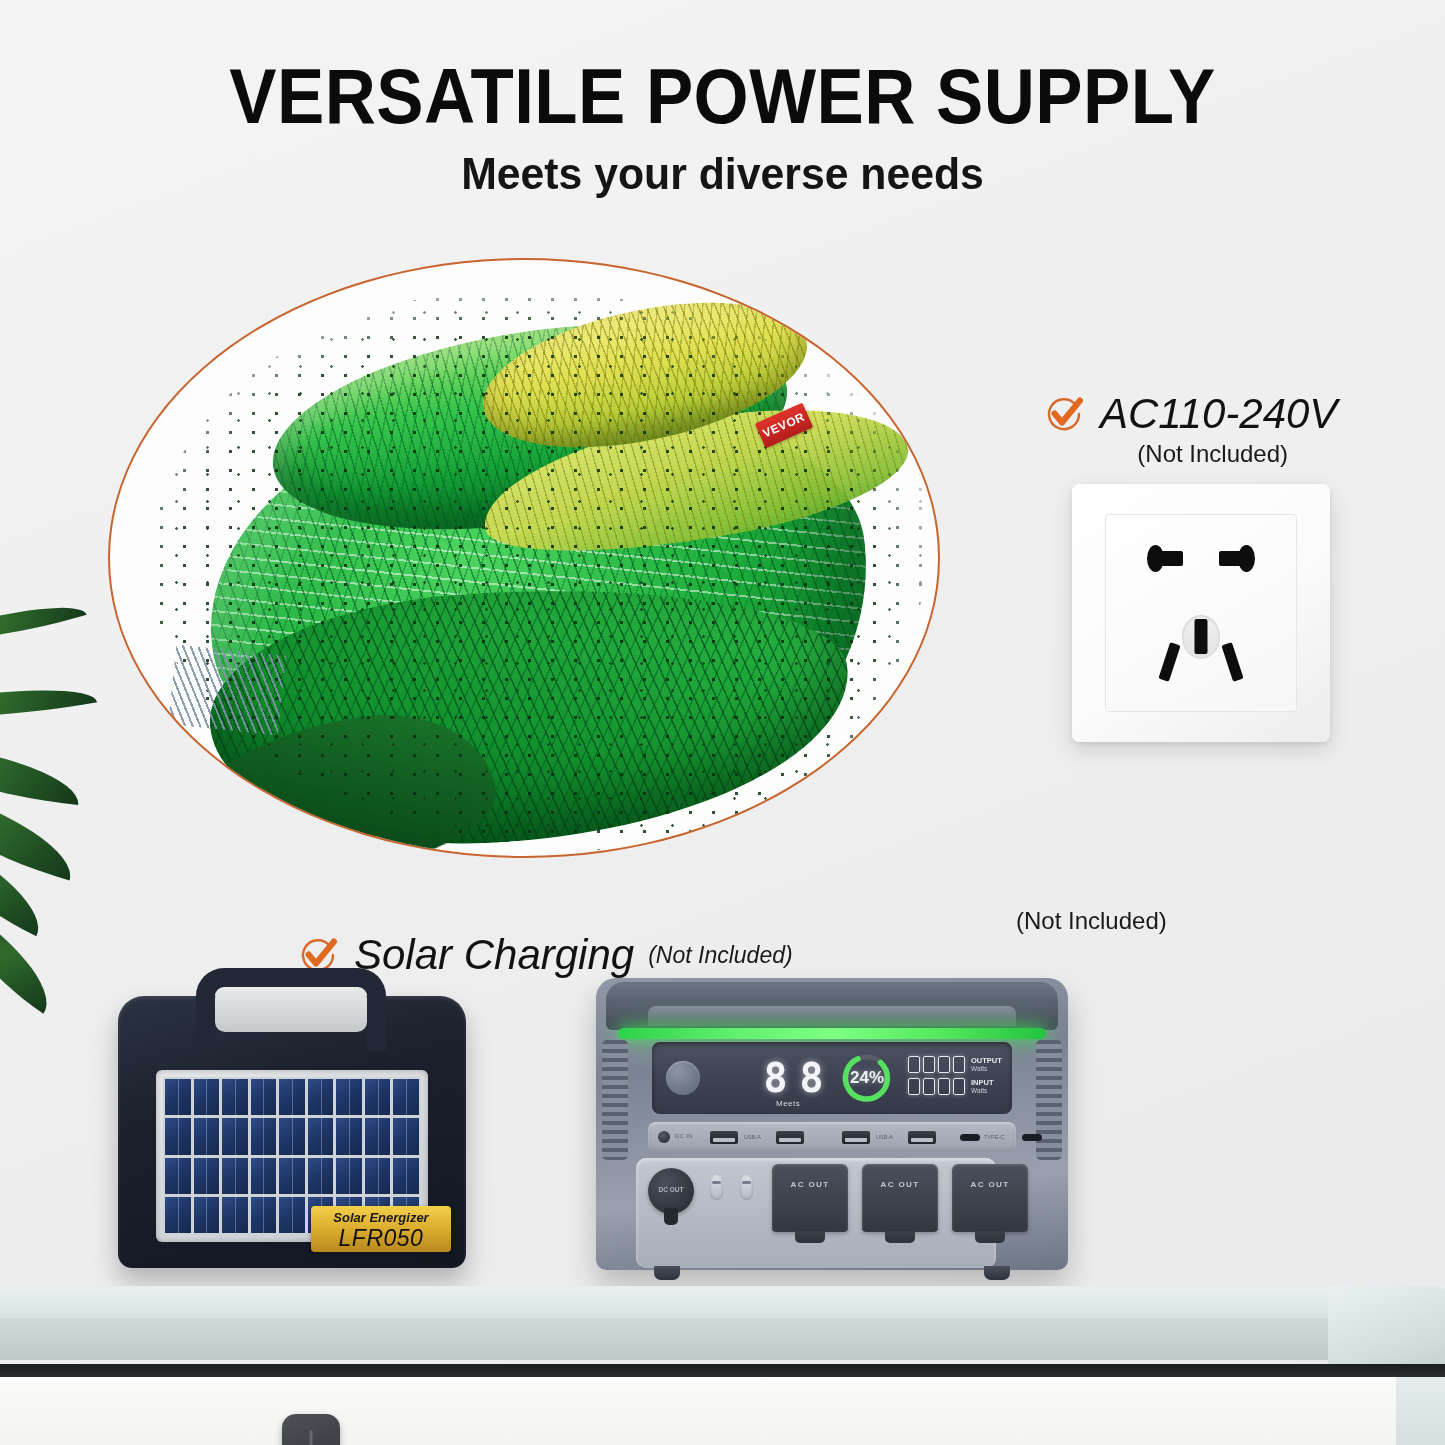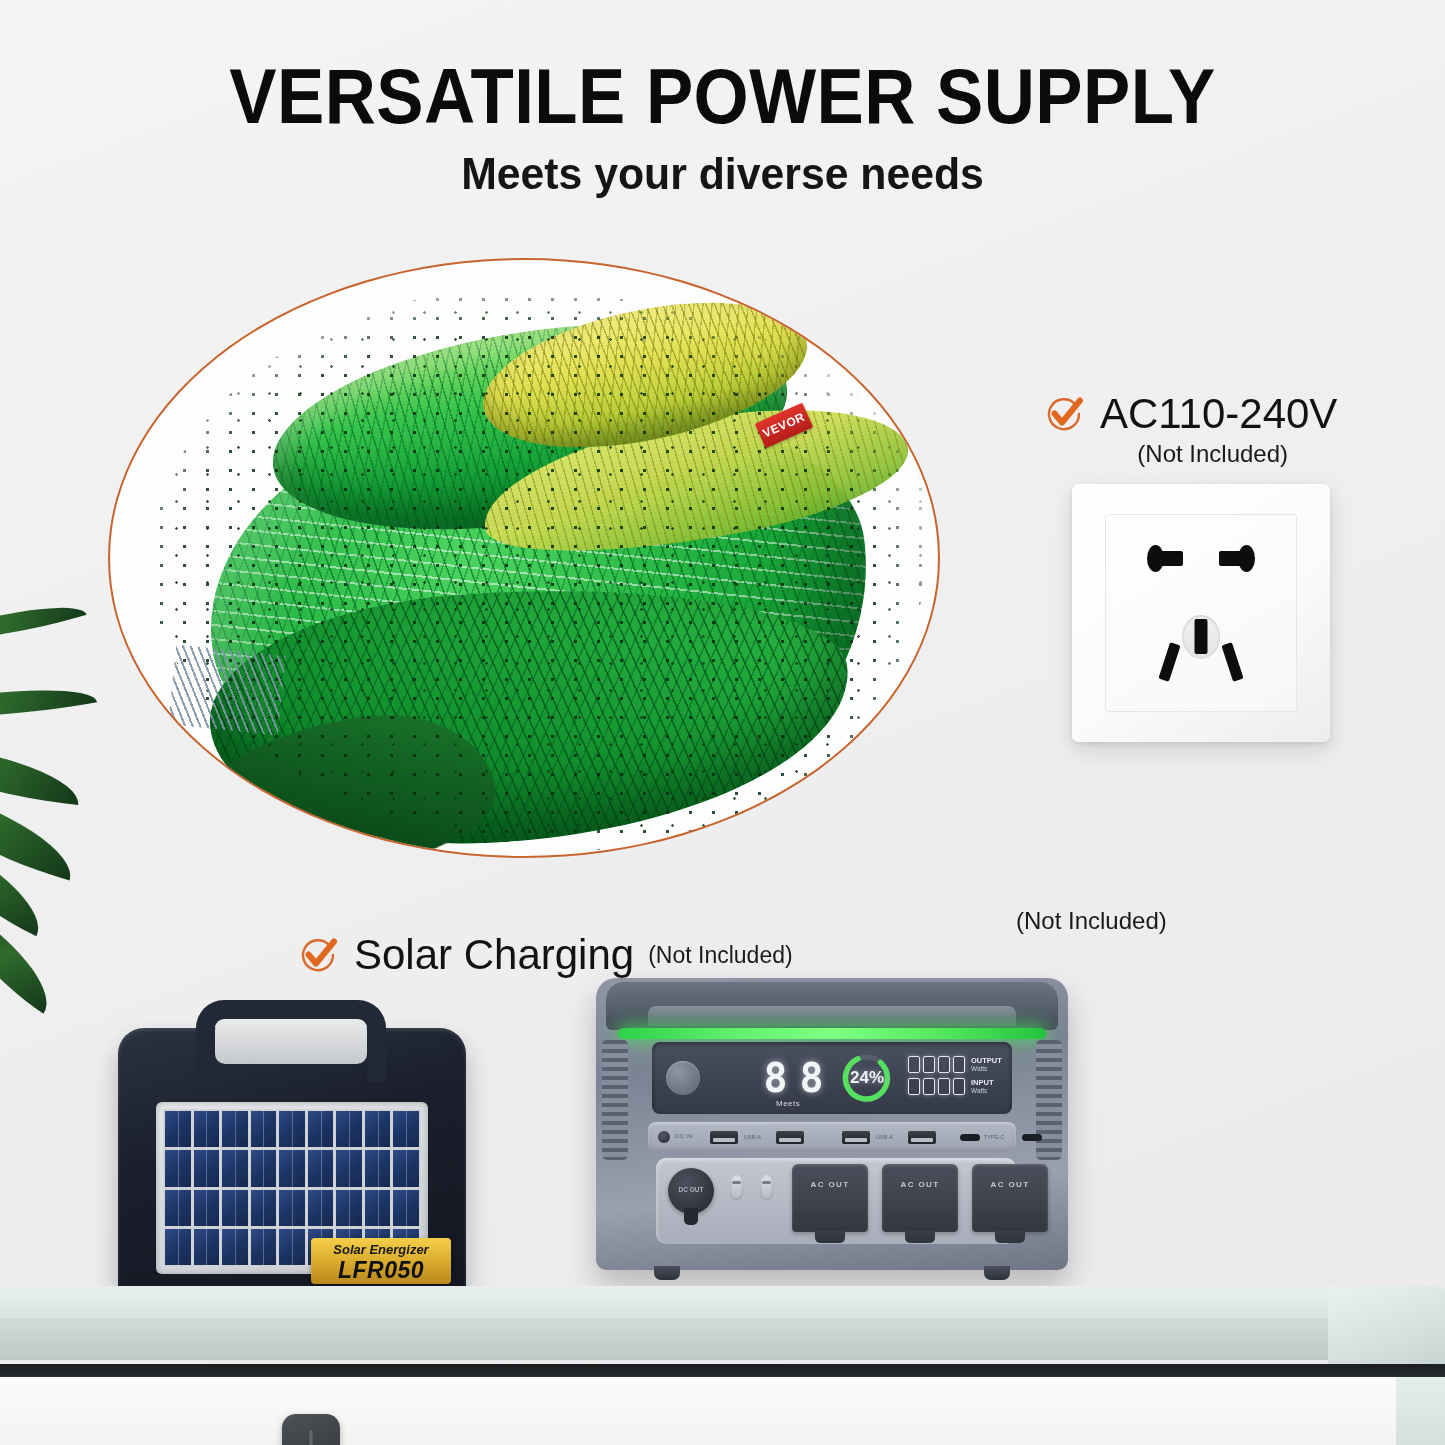--- a/index.html
+++ b/index.html
@@ -141,21 +141,21 @@
     box-shadow: 0 1px 3px rgba(0,0,0,.3);
   }
   .brand-tag span {
     display: block;
     color: #fff; font-size: 12px; font-weight: 700;
     text-align: center; line-height: 27px; letter-spacing: .5px;
   }
 
   
   .feature { position: absolute; }
-  .feature-row { display: flex; align-items: center; gap: 14px; }
+  .feature-row { display: flex; align-items: center; gap: 14px; font-style: italic; }
   .check-icon { width: 44px; height: 44px; flex: none; }
   .feat-title { font-size: 42px; color: #121212; white-space: nowrap; }
   .feat-note { font-size: 23px; color: #1a1a1a; white-space: nowrap; }
   .feat-note-below { text-align: center; margin-top: 2px; font-size: 24px; color: #1a1a1a; }
 
   #feature-ac { left: 1042px; top: 390px; }
   #feature-ac .feat-note-below { padding-left: 46px; }
   #feature-solar { left: 296px; top: 931px; }
   #feature-dc { left: 972px; top: 905px; }
   #feature-dc .feat-note-below { padding-left: 44px; }
@@ -210,21 +210,21 @@
   .leaf {
     position: absolute;
     background: linear-gradient(120deg,#1f4a22 0%,#2f6b2c 45%,#14381a 100%);
     border-radius: 0 100% 0 100%;
   }
 
   
   .solar-unit {
     position: absolute;
     left: 118px; top: 968px;
-    width: 348px; height: 376px; margin-top: 32px;
+    width: 348px; height: 376px;
   }
   .solar-shell {
     position: absolute; left: 0; top: 28px; width: 348px; height: 272px;
     background: linear-gradient(165deg,#2b3240 0%,#1a1f2b 40%,#121722 100%);
     border-radius: 26px 26px 14px 14px;
     box-shadow: 0 14px 26px rgba(0,0,0,.25), inset 0 2px 4px rgba(255,255,255,.12);
   }
   .solar-handle {
     position: absolute; left: 78px; top: 0; width: 190px; height: 82px;
     border: 19px solid #222836;
@@ -268,21 +268,21 @@
     border-radius: 4px;
     box-shadow: 0 2px 5px rgba(0,0,0,.35);
     text-align: center;
     overflow: hidden;
   }
   .solar-badge .bl1 {
     font-size: 13px; font-weight: 700; font-style: italic;
     color: #181818; line-height: 18px; margin-top: 3px;
   }
   .solar-badge .bl2 {
-    font-size: 23px; font-weight: 700; font-style: italic;
+    font-size: 23px; font-weight: 400; font-style: italic;
     color: #101010; line-height: 23px; letter-spacing: .5px;
   }
 
   
   .station { position: absolute; left: 596px; top: 978px; width: 472px; height: 300px; }
   .st-body {
     position: absolute; left: 0; top: 0; width: 472px; height: 292px;
     background: linear-gradient(175deg,#8f96a4 0%,#7c8394 30%,#9aa0ad 70%,#6e7585 100%);
     border-radius: 20px 20px 10px 10px;
     box-shadow: 0 16px 30px rgba(0,0,0,.22);
@@ -381,21 +381,21 @@
   .usb-a::after {
     content: ""; position: absolute; left: 3px; top: 7px; right: 3px; height: 4px;
     background: #b9bec7; border-radius: 1px;
   }
   .usb-lbl { position: absolute; top: 12px; font-size: 5.5px; color: #5b6170; }
   .usb-c {
     position: absolute; top: 12px; width: 20px; height: 7px;
     background: #191d24; border-radius: 4px;
   }
   .st-acpanel {
-    position: absolute; left: 60px; top: 180px; width: 360px; height: 86px;
+    position: absolute; left: 40px; top: 180px; width: 360px; height: 110px;
     background: linear-gradient(180deg,#c2c7d1,#a7adb9);
     border-radius: 10px;
     box-shadow: inset 0 2px 4px rgba(255,255,255,.5);
   }
   .dc-out {
     position: absolute; left: 12px; top: 10px; width: 46px; height: 46px;
     border-radius: 50%;
     background: radial-gradient(circle at 38% 32%, #4a505c, #24282f);
     box-shadow: 0 2px 4px rgba(0,0,0,.3);
   }

